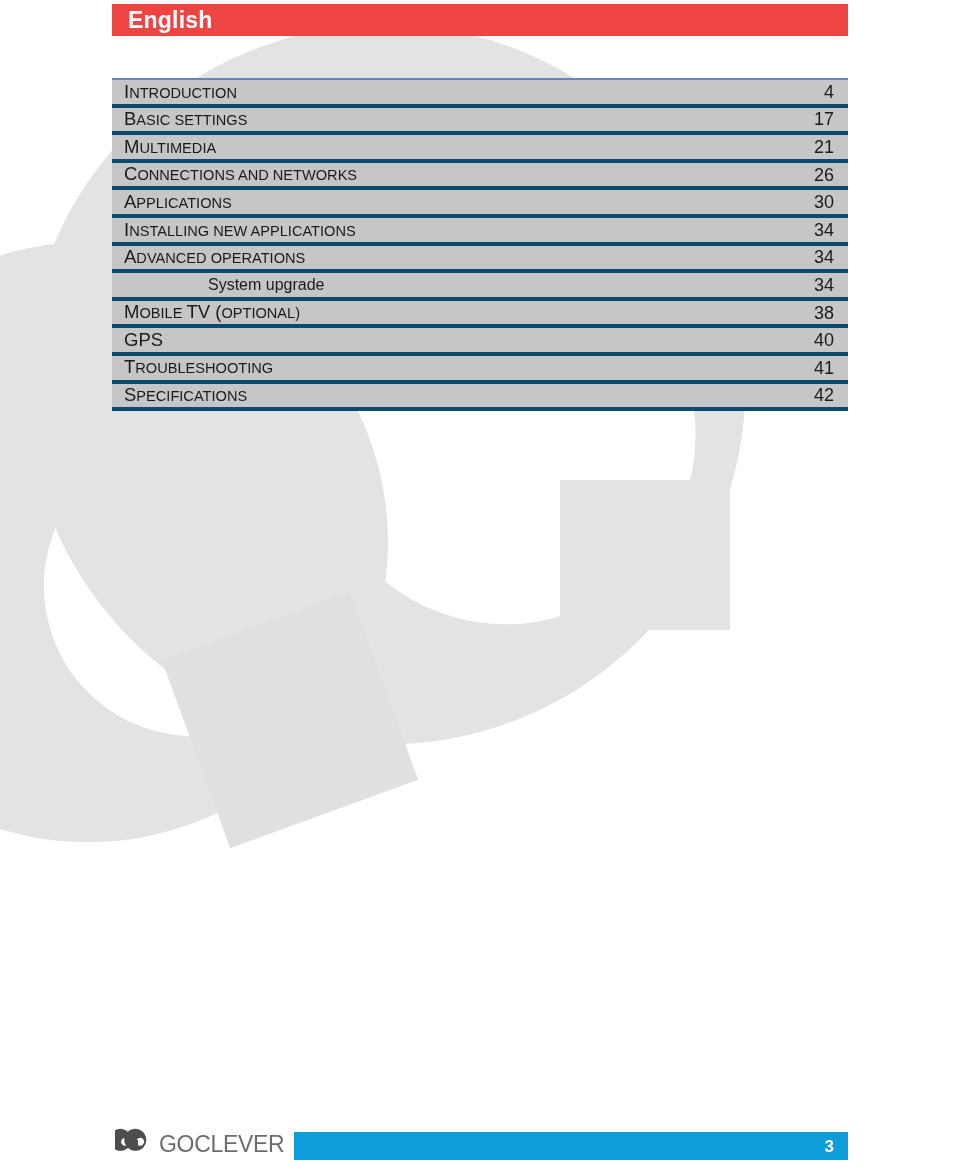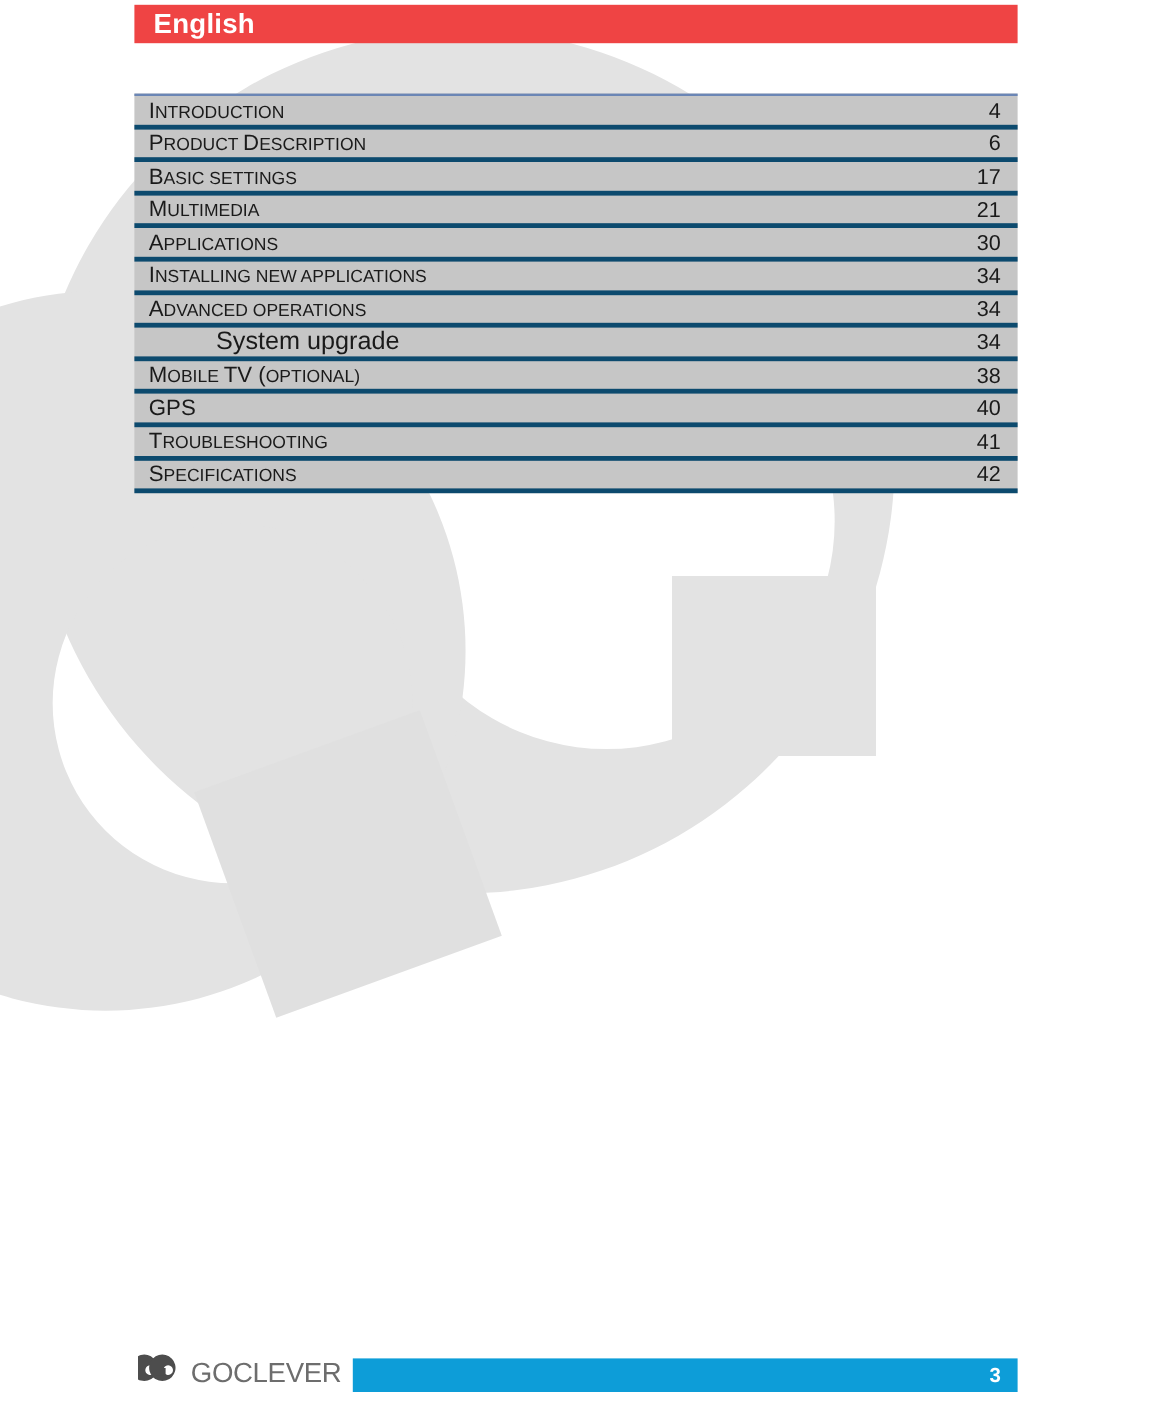--- a/index.html
+++ b/index.html
@@ -83,22 +83,22 @@
     white-space: nowrap;
   }
   
   .toc-label .first {
     font-size: 18.5px;
   }
   .toc-label .rest {
     font-size: 14.6px;
   }
   .toc-row.sub .toc-label {
-    padding-left: 68px;
-    font-size: 21px;
+    padding-left: 96px;
+    font-size: 16px;
     color: #1a1a1a;
   }
   .toc-spacer {
     flex: 1 1 auto;
   }
   .toc-page {
     flex: 0 0 auto;
     padding-right: 14px;
     color: #1a1a1a;
     font-size: 18px;
@@ -167,33 +167,33 @@
     <span class="lang-bar-label">English</span>
   </div>
 
   <div class="toc">
       <div class="toc-row">
         <span class="toc-label"><span class="first">I</span><span class="rest">NTRODUCTION</span></span>
         <span class="toc-spacer"></span>
         <span class="toc-page">4</span>
       </div>
       <div class="toc-row">
-        <span class="toc-label"><span class="first">P</span><span class="rest">RODUCT </span><span class="first">D</span><span class="rest">ESCRIPTION</span></span>
-        <span class="toc-spacer"></span>
-        <span class="toc-page">6</span>
-      </div>
-      <div class="toc-row">
         <span class="toc-label"><span class="first">B</span><span class="rest">ASIC SETTINGS</span></span>
         <span class="toc-spacer"></span>
         <span class="toc-page">17</span>
       </div>
       <div class="toc-row">
         <span class="toc-label"><span class="first">M</span><span class="rest">ULTIMEDIA</span></span>
         <span class="toc-spacer"></span>
         <span class="toc-page">21</span>
+      </div>
+      <div class="toc-row">
+        <span class="toc-label"><span class="first">C</span><span class="rest">ONNECTIONS AND NETWORKS</span></span>
+        <span class="toc-spacer"></span>
+        <span class="toc-page">26</span>
       </div>
       <div class="toc-row">
         <span class="toc-label"><span class="first">A</span><span class="rest">PPLICATIONS</span></span>
         <span class="toc-spacer"></span>
         <span class="toc-page">30</span>
       </div>
       <div class="toc-row">
         <span class="toc-label"><span class="first">I</span><span class="rest">NSTALLING NEW APPLICATIONS</span></span>
         <span class="toc-spacer"></span>
         <span class="toc-page">34</span>

